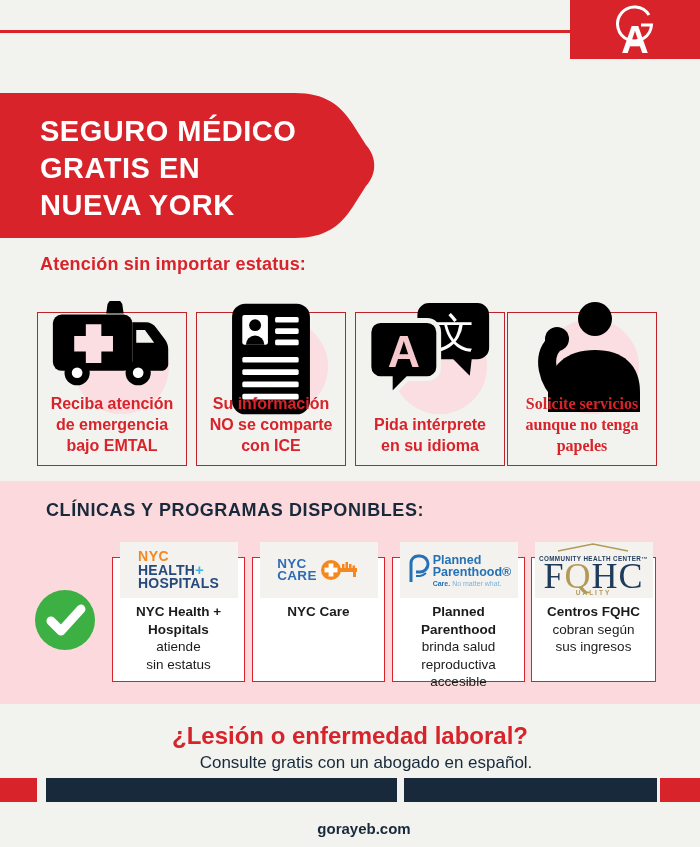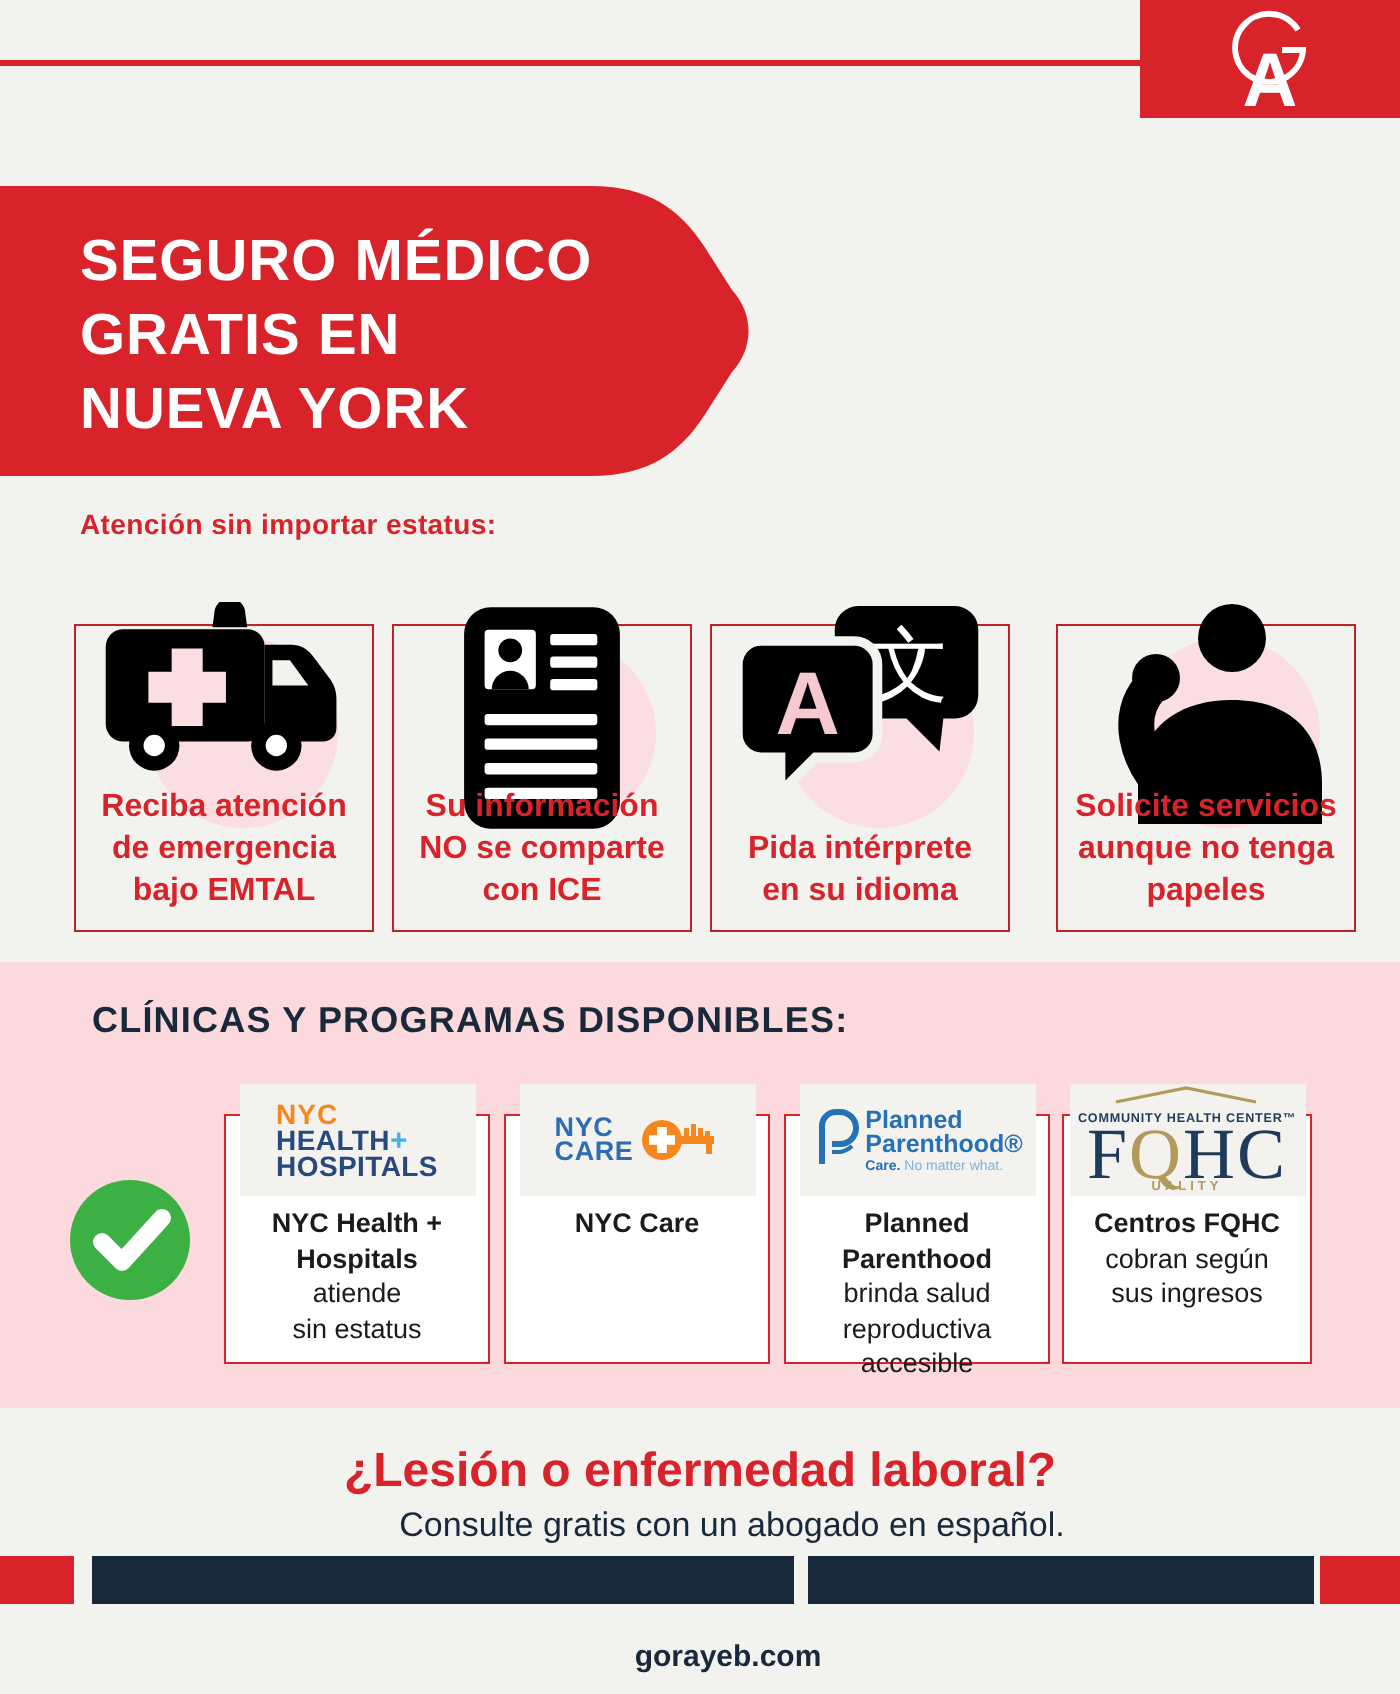--- a/index.html
+++ b/index.html
@@ -9,23 +9,23 @@
   
   .top-line{position:absolute; left:0; top:30px; width:572px; height:3px; background:#d8232a;}
   .brand-box{position:absolute; left:570px; top:0; width:130px; height:59px; background:#d8232a; display:flex; align-items:center; justify-content:center;}
 
   
   .banner{position:absolute; left:0; top:93px; width:390px; height:119px;}
   .banner svg{position:absolute; left:0; top:0;}
   .banner-text{position:absolute; left:40px; top:20px; color:#ffffff; font-size:29px; font-weight:800; line-height:37px; letter-spacing:0.5px;}
 
   
-  .status-heading{position:absolute; left:40px; top:254px; color:#d8232a; font-size:14px; font-weight:800; letter-spacing:0.2px;}
+  .status-heading{position:absolute; left:40px; top:254px; color:#d8232a; font-size:18px; font-weight:800; letter-spacing:0.2px;}
   .status-card{position:absolute; top:312px; width:150px; height:154px; border:1.6px solid #bf2329; background:#f2f2ef; box-sizing:border-box;}
-  .sc1{left:37px;} .sc2{left:196px;} .sc3{left:355px;} .sc4{left:528px;}
+  .sc1{left:37px;} .sc2{left:196px;} .sc3{left:355px;} .sc4{left:507px;font-family:Liberation Serif, serif;}
   .icon-area{position:absolute; left:0; top:-12px; width:100%; height:112px; display:flex; align-items:flex-start; justify-content:center;}
   .pink-dot{position:absolute; width:95px; height:95px; border-radius:50%; background:#fbdee1; left:50%; top:18px; margin-left:-38px;}
   .icon-area svg{position:relative;}
   .status-label{position:absolute; left:0; bottom:9px; width:100%; text-align:center; color:#d8232a; font-size:16px; font-weight:800; line-height:21px; white-space:pre-line;}
 
   
   .pink-band{position:absolute; left:0; top:481px; width:700px; height:223px; background:#fcd9dc;}
   .clinics-heading{position:absolute; left:46px; top:500px; color:#17293a; font-size:18px; font-weight:800; letter-spacing:0.6px;}
   .check-wrap{position:absolute; left:33px; top:588px; width:64px; height:64px;}
   .clinic-card{position:absolute; top:557px; height:125px; background:#ffffff; border:1.6px solid #d8232a; box-sizing:border-box;}

